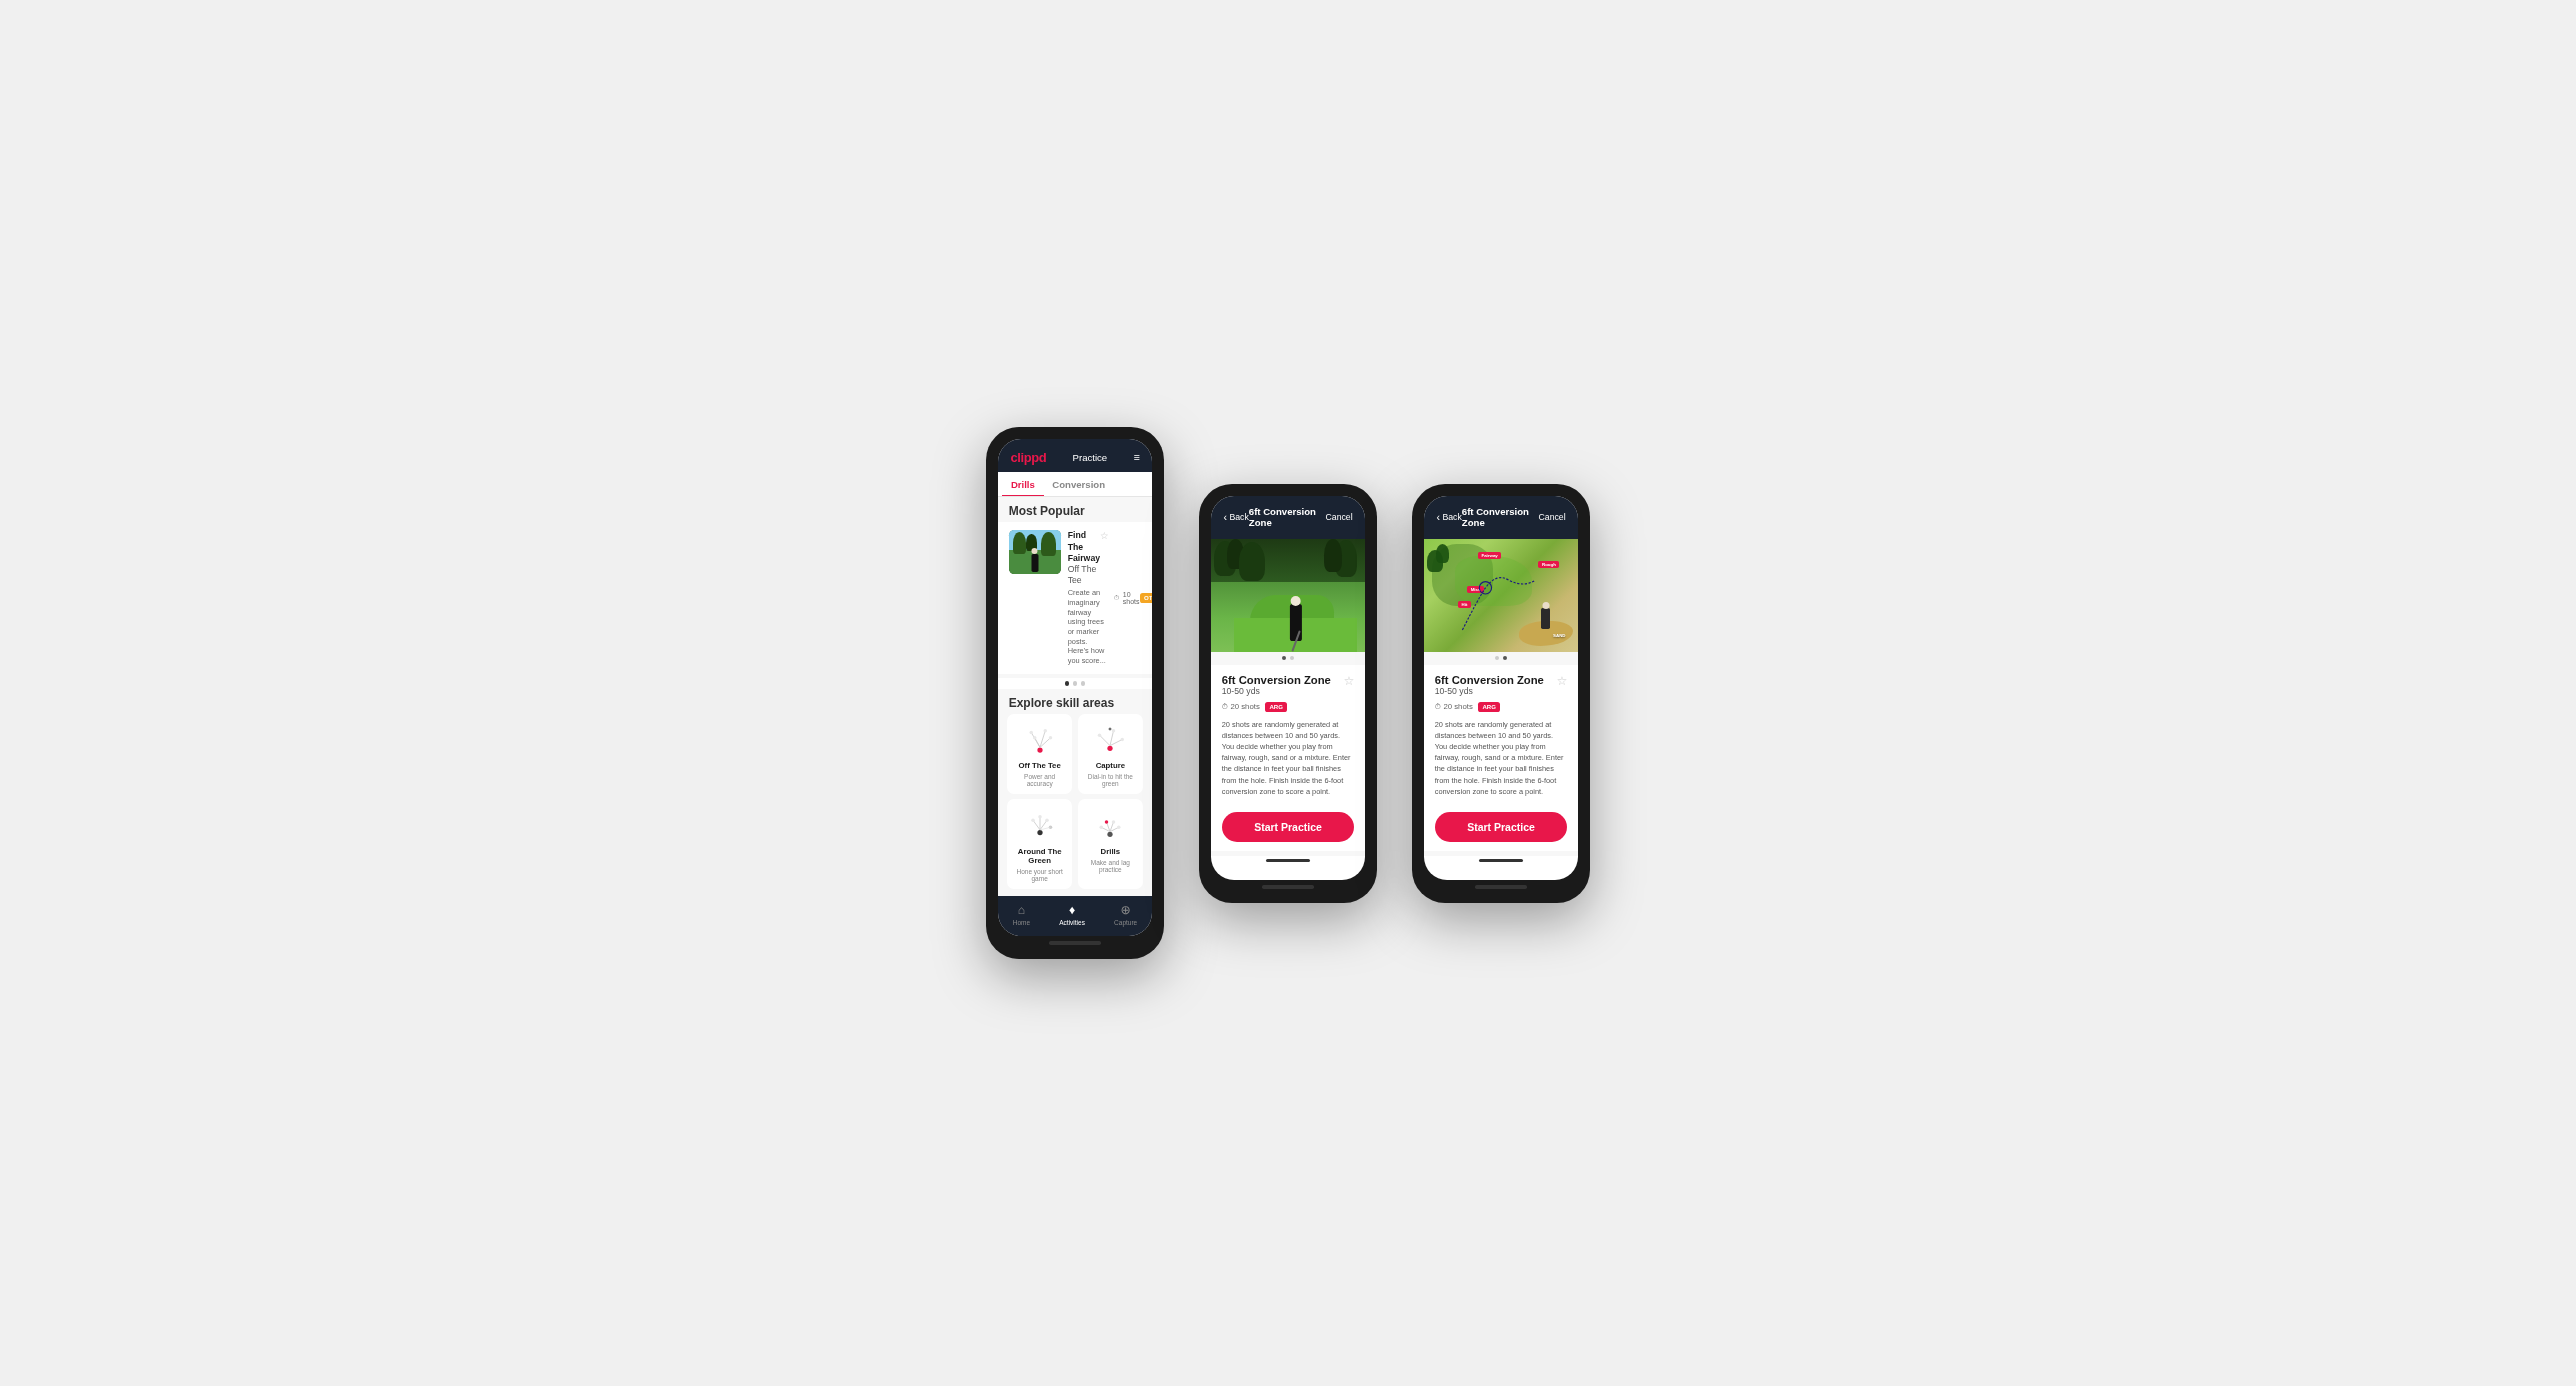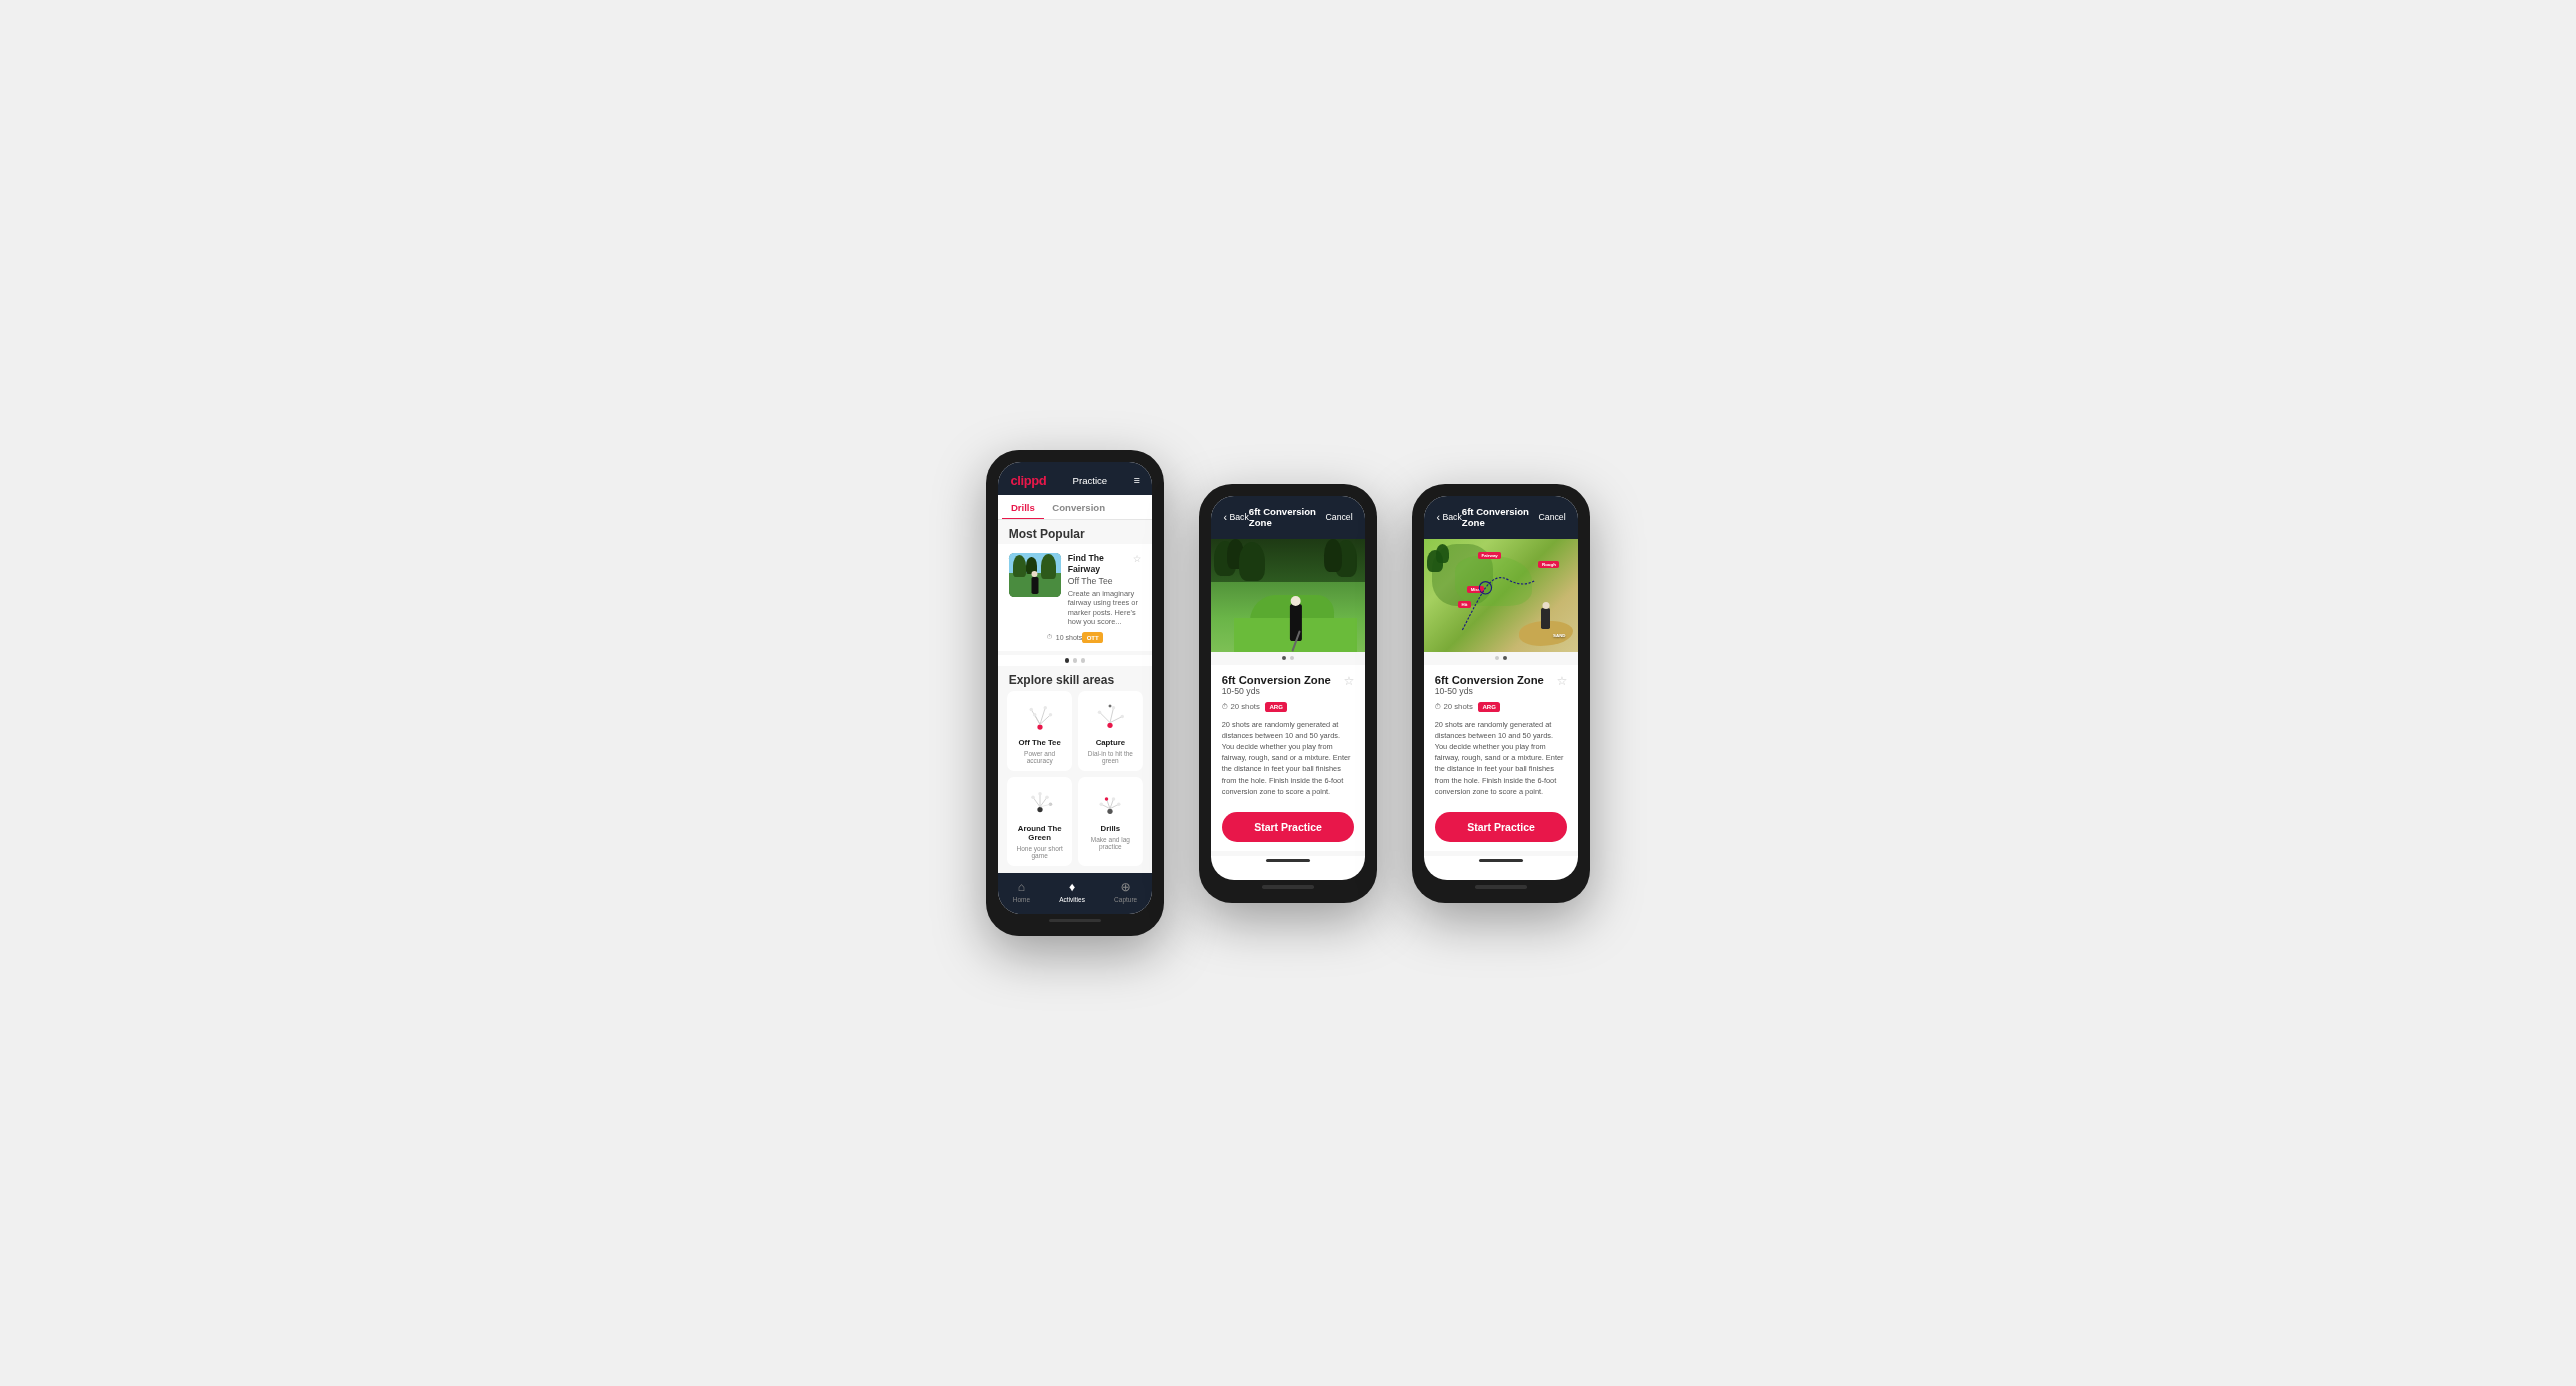--- a/index.html
+++ b/index.html
@@ -91,21 +91,21 @@
       color: #333;
       padding: 7px 10.5px 3.5px;
       background: #f7f7f7;
     }
 
     .featured-card {
       background: #fff;
       margin: 0 0 3.5px;
       padding: 8.7px 10.5px;
       display: flex;
-      flex-direction: column;
+      flex-direction: row;
       gap: 5.2px;
       align-items: center;
     }
 
     .featured-card-inner {
       display: flex;
       gap: 7px;
       align-items: flex-start;
     }
 

